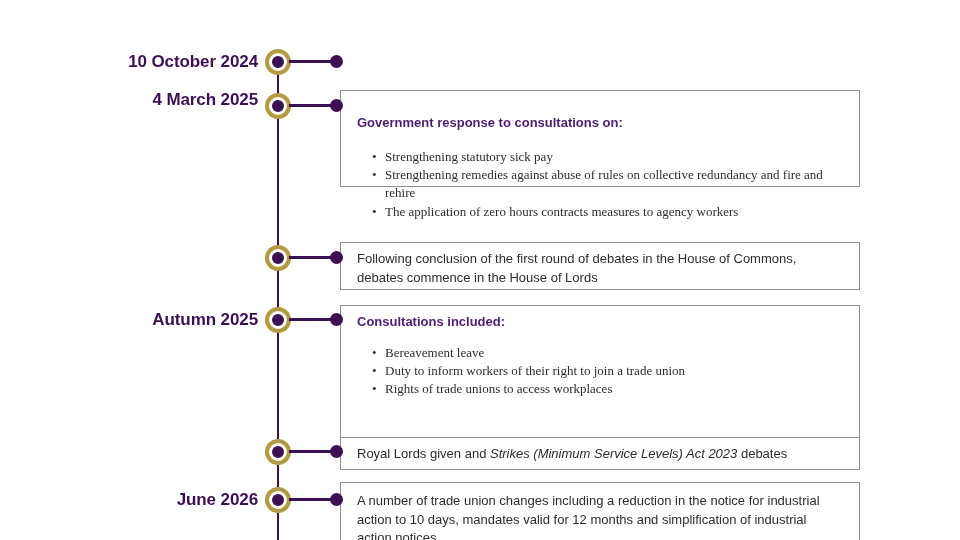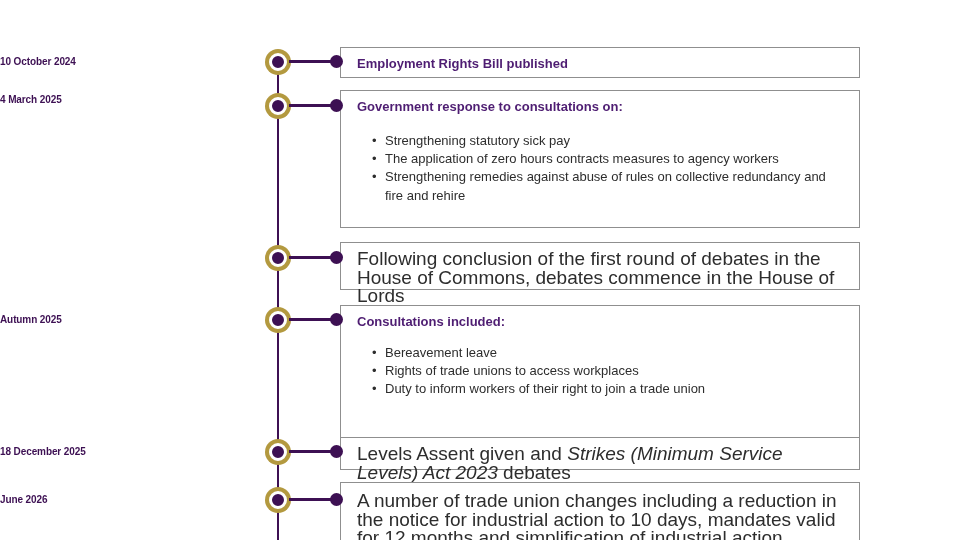--- a/index.html
+++ b/index.html
@@ -22,22 +22,22 @@
     width: 2px;
     height: 478px;
     background: var(--purple, #3d1053);
   }
   .date {
     position: absolute;
     left: 0;
     width: 258px;
     height: 18px;
     line-height: 18px;
-    text-align: left;
-    font-size: 10px;
+    text-align: right;
+    font-size: 17px;
     font-weight: bold;
     color: var(--purple, #3d1053);
     letter-spacing: -0.1px;
   }
   .node {
     position: absolute;
     left: 265px;
     width: 26px;
     height: 26px;
     border-radius: 50%;
@@ -84,28 +84,29 @@
     font-weight: bold;
     color: var(--heading-purple, #4e1d72);
   }
   .box-heading {
     font-size: 13px;
     line-height: 16px;
     font-weight: bold;
     color: var(--heading-purple, #4e1d72);
   }
   .box-text {
-    font-size: 19px;
+    font-size: 13px;
     line-height: 18.5px;
     color: var(--body-text, #2d2d2d);
   }
   .box ul {
     list-style: none;
     margin: 17px 0 0 0;
     padding: 0 0 0 15px;
+    font-family: Liberation Serif, serif;
   }
   .box ul.tight { margin-top: 14px; }
   .box li {
     position: relative;
     padding-left: 13px;
     font-size: 13px;
     line-height: 18.2px;
     color: var(--body-text, #2d2d2d);
   }
   .box li::before {
@@ -123,36 +124,33 @@
 <div class="stage">
 
   <div class="vline"></div>
 
   <div class="date" style="top:53px">10 October 2024</div>
   <div class="node" style="top:49px">
       <div class="node-inner"></div>
     </div>
   <div class="hline" style="top:60px"></div>
   <div class="edge-dot" style="top:55px"></div>
-  <div class="box" style="top:47px;height:31px">
-    <div class="box-title">Employment Rights Bill published</div>
-  </div>
 
   <div class="date" style="top:91px">4 March 2025</div>
   <div class="node" style="top:93px">
       <div class="node-inner"></div>
     </div>
   <div class="hline" style="top:104px"></div>
   <div class="edge-dot" style="top:99px"></div>
-  <div class="box" style="top:90px;height:138px;padding-top:8px">
+  <div class="box" style="top:90px;height:97px;padding-top:24px">
     <div class="box-heading">Government response to consultations on:</div>
     <ul>
       <li>Strengthening statutory sick pay</li>
+      <li>Strengthening remedies against abuse of rules on collective redundancy and fire and rehire</li>
       <li>The application of zero hours contracts measures to agency workers</li>
-      <li>Strengthening remedies against abuse of rules on collective redundancy and fire and rehire</li>
     </ul>
   </div>
 
   <div class="node" style="top:245px">
       <div class="node-inner"></div>
     </div>
   <div class="hline" style="top:256px"></div>
   <div class="edge-dot" style="top:251px"></div>
   <div class="box" style="top:242px;height:48px">
     <div class="box-text">Following conclusion of the first round of debates in the House of Commons, debates commence in the House of Lords</div>
@@ -161,33 +159,32 @@
   <div class="date" style="top:311px">Autumn 2025</div>
   <div class="node" style="top:307px">
       <div class="node-inner"></div>
     </div>
   <div class="hline" style="top:318px"></div>
   <div class="edge-dot" style="top:313px"></div>
   <div class="box" style="top:305px;height:154px;padding-top:8px">
     <div class="box-heading">Consultations included:</div>
     <ul class="tight">
       <li>Bereavement leave</li>
+      <li>Duty to inform workers of their right to join a trade union</li>
       <li>Rights of trade unions to access workplaces</li>
-      <li>Duty to inform workers of their right to join a trade union</li>
     </ul>
   </div>
 
-  <div class="date" style="top:443px">18 December 2025</div>
   <div class="node" style="top:439px">
       <div class="node-inner"></div>
     </div>
   <div class="hline" style="top:450px"></div>
   <div class="edge-dot" style="top:445px"></div>
   <div class="box" style="top:437px;height:33px">
-    <div class="box-text"><span>Levels Assent given and </span><span class="italic">Strikes (Minimum Service Levels) Act 2023</span><span> debates</span></div>
+    <div class="box-text"><span>Royal Lords given and </span><span class="italic">Strikes (Minimum Service Levels) Act 2023</span><span> debates</span></div>
   </div>
 
   <div class="date" style="top:491px">June 2026</div>
   <div class="node" style="top:487px">
       <div class="node-inner"></div>
     </div>
   <div class="hline" style="top:498px"></div>
   <div class="edge-dot" style="top:493px"></div>
   <div class="box" style="top:482px;height:80px;padding-top:9px">
     <div class="box-text">A number of trade union changes including a reduction in the notice for industrial action to 10 days, mandates valid for 12 months and simplification of industrial action notices.</div>

